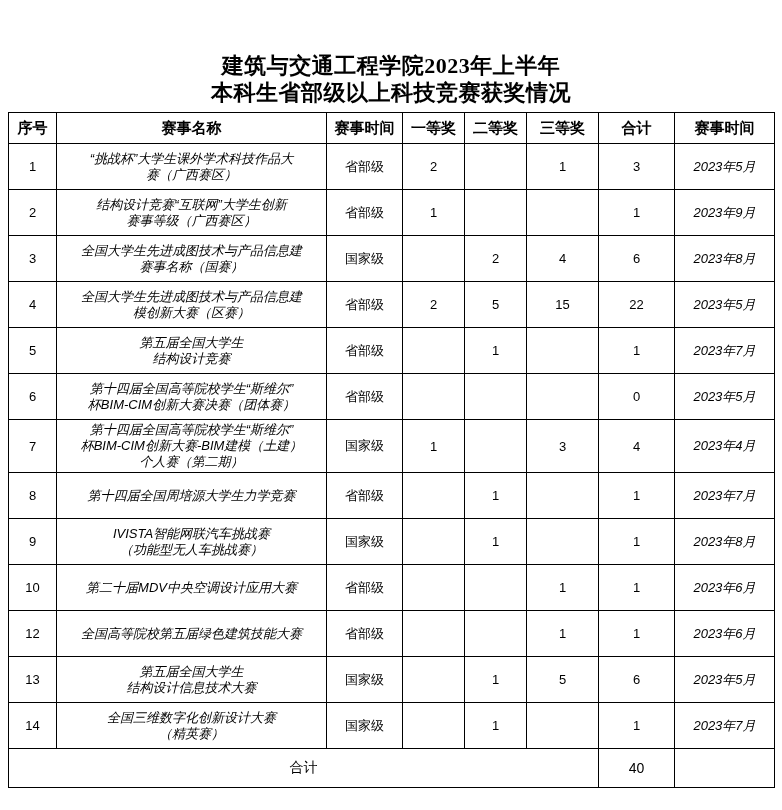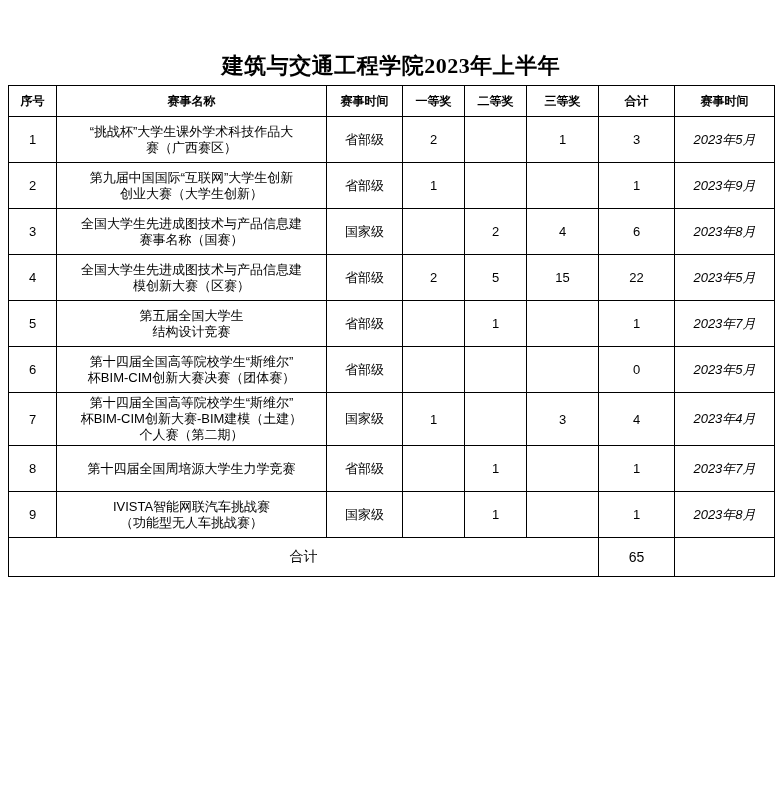--- a/index.html
+++ b/index.html
@@ -41,21 +41,21 @@
   table.award-table td {
     border: 1px solid #000000;
     text-align: center;
     vertical-align: middle;
     font-size: 13px;
     padding: 2px 2px;
   }
   table.award-table th {
     font-weight: bold;
     height: 26px;
-    font-size: 12px;
+    font-size: 15px;
     font-family: Liberation Mono, monospace;
   }
   td.name {
     font-size: 12.5px;
     line-height: 16px;
     padding: 3px 4px;
   }
   td.idx, td.level, td.num, td.total, td.date {
     font-size: 13px;
   }
@@ -66,29 +66,30 @@
     font-size: 14px;
   }
   .col-idx    { width: 48px; }
   .col-name   { width: 270px; }
   .col-level  { width: 76px; }
   .col-first  { width: 62px; }
   .col-second { width: 62px; }
   .col-third  { width: 72px; }
   .col-total  { width: 76px; }
   .col-date   { width: 100px; }
-  .nm-line { display: block; }
+  .nm-line { display: block; font-style: italic; }
 </style>
 </head>
 <body>
 
 <div class="page">
 
   <div class="title">
     <span class="line">建筑与交通工程学院2023年上半年</span>
+    <span class="line">本科生省部级以上科技竞赛获奖情况</span>
   </div>
 
   <table class="award-table">
     <colgroup>
       <col class="col-idx">
       <col class="col-name">
       <col class="col-level">
       <col class="col-first">
       <col class="col-second">
       <col class="col-third">
@@ -117,22 +118,22 @@
           <td class="level">省部级</td>
           <td class="num">2</td>
           <td class="num"></td>
           <td class="num">1</td>
           <td class="total">3</td>
           <td class="date">2023年5月</td>
         </tr>
         <tr class="data-row">
           <td class="idx">2</td>
           <td class="name">
-            <span class="nm-line">第九届中国国际“互联网”大学生创新</span>
-            <span class="nm-line">创业大赛（大学生创新）</span>
+            <span class="nm-line">结构设计竞赛“互联网”大学生创新</span>
+            <span class="nm-line">赛事等级（广西赛区）</span>
           </td>
           <td class="level">省部级</td>
           <td class="num">1</td>
           <td class="num"></td>
           <td class="num"></td>
           <td class="total">1</td>
           <td class="date">2023年9月</td>
         </tr>
         <tr class="data-row">
           <td class="idx">3</td>
@@ -218,23 +219,73 @@
             <span class="nm-line">IVISTA智能网联汽车挑战赛</span>
             <span class="nm-line">（功能型无人车挑战赛）</span>
           </td>
           <td class="level">国家级</td>
           <td class="num"></td>
           <td class="num">1</td>
           <td class="num"></td>
           <td class="total">1</td>
           <td class="date">2023年8月</td>
         </tr>
+        <tr class="data-row">
+          <td class="idx">10</td>
+          <td class="name">
+            <span class="nm-line">第二十届MDV中央空调设计应用大赛</span>
+          </td>
+          <td class="level">省部级</td>
+          <td class="num"></td>
+          <td class="num"></td>
+          <td class="num">1</td>
+          <td class="total">1</td>
+          <td class="date">2023年6月</td>
+        </tr>
+        <tr class="data-row">
+          <td class="idx">12</td>
+          <td class="name">
+            <span class="nm-line">全国高等院校第五届绿色建筑技能大赛</span>
+          </td>
+          <td class="level">省部级</td>
+          <td class="num"></td>
+          <td class="num"></td>
+          <td class="num">1</td>
+          <td class="total">1</td>
+          <td class="date">2023年6月</td>
+        </tr>
+        <tr class="data-row">
+          <td class="idx">13</td>
+          <td class="name">
+            <span class="nm-line">第五届全国大学生</span>
+            <span class="nm-line">结构设计信息技术大赛</span>
+          </td>
+          <td class="level">国家级</td>
+          <td class="num"></td>
+          <td class="num">1</td>
+          <td class="num">5</td>
+          <td class="total">6</td>
+          <td class="date">2023年5月</td>
+        </tr>
+        <tr class="data-row">
+          <td class="idx">14</td>
+          <td class="name">
+            <span class="nm-line">全国三维数字化创新设计大赛</span>
+            <span class="nm-line">（精英赛）</span>
+          </td>
+          <td class="level">国家级</td>
+          <td class="num"></td>
+          <td class="num">1</td>
+          <td class="num"></td>
+          <td class="total">1</td>
+          <td class="date">2023年7月</td>
+        </tr>
       </tbody>
     <tfoot>
       <tr class="sum-row">
         <td colspan="6">合计</td>
-        <td>65</td>
+        <td>40</td>
         <td></td>
       </tr>
     </tfoot>
   </table>
 
 </div>
 
 </body></html>

